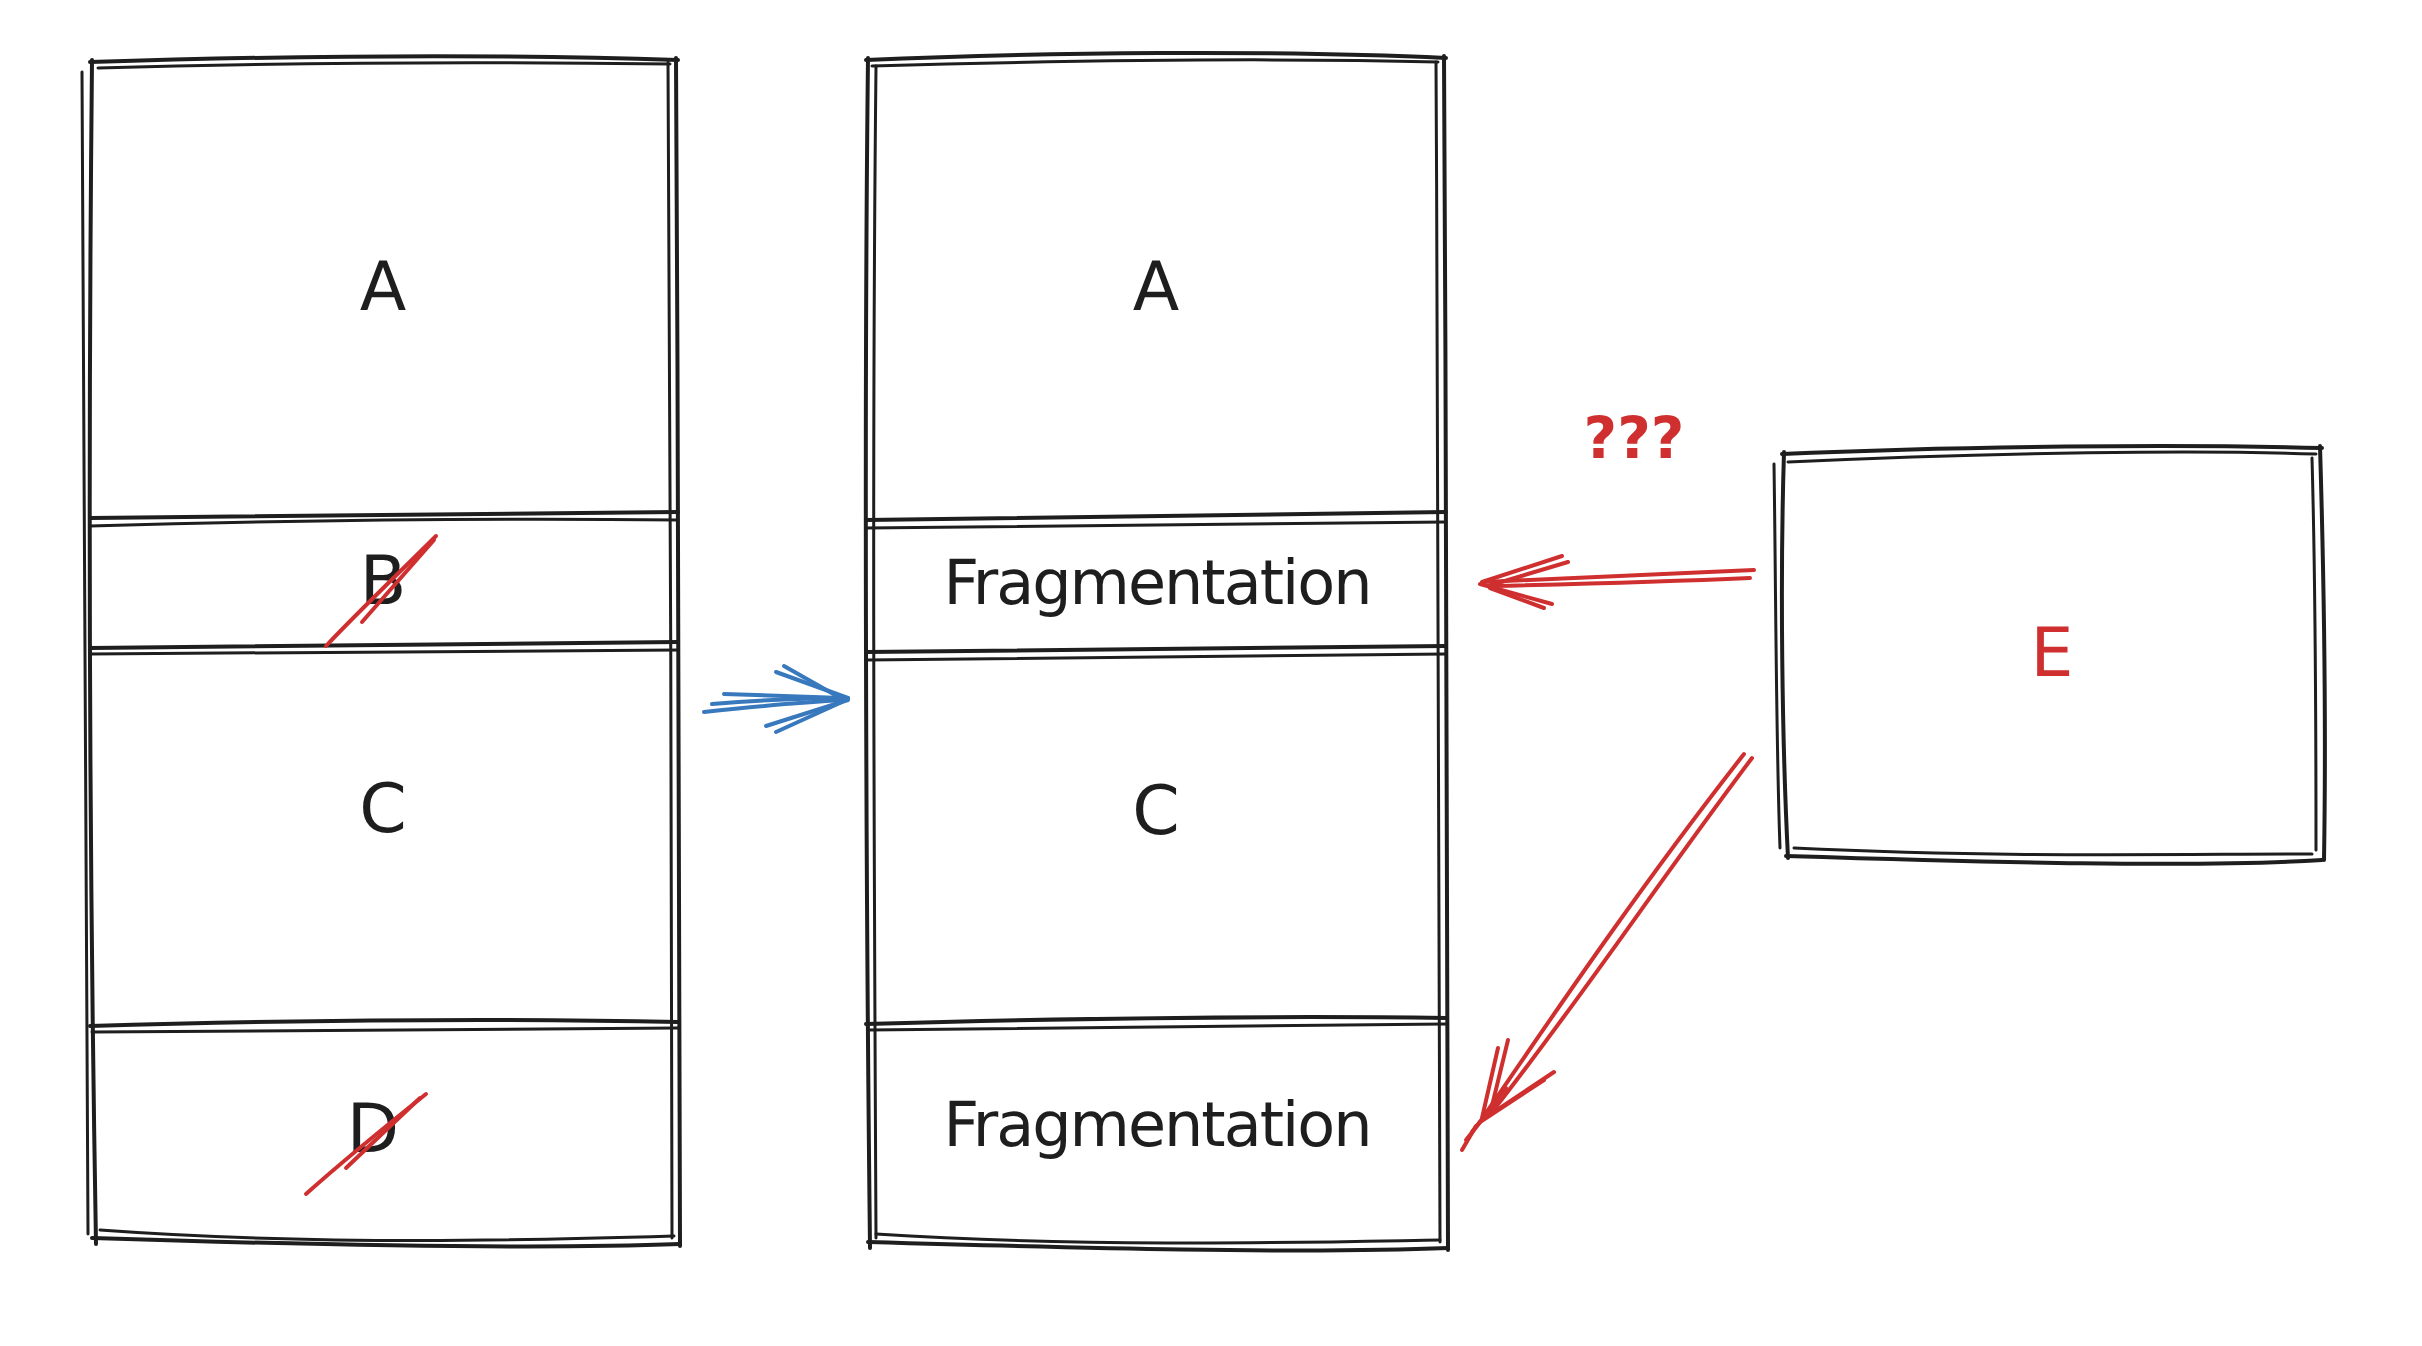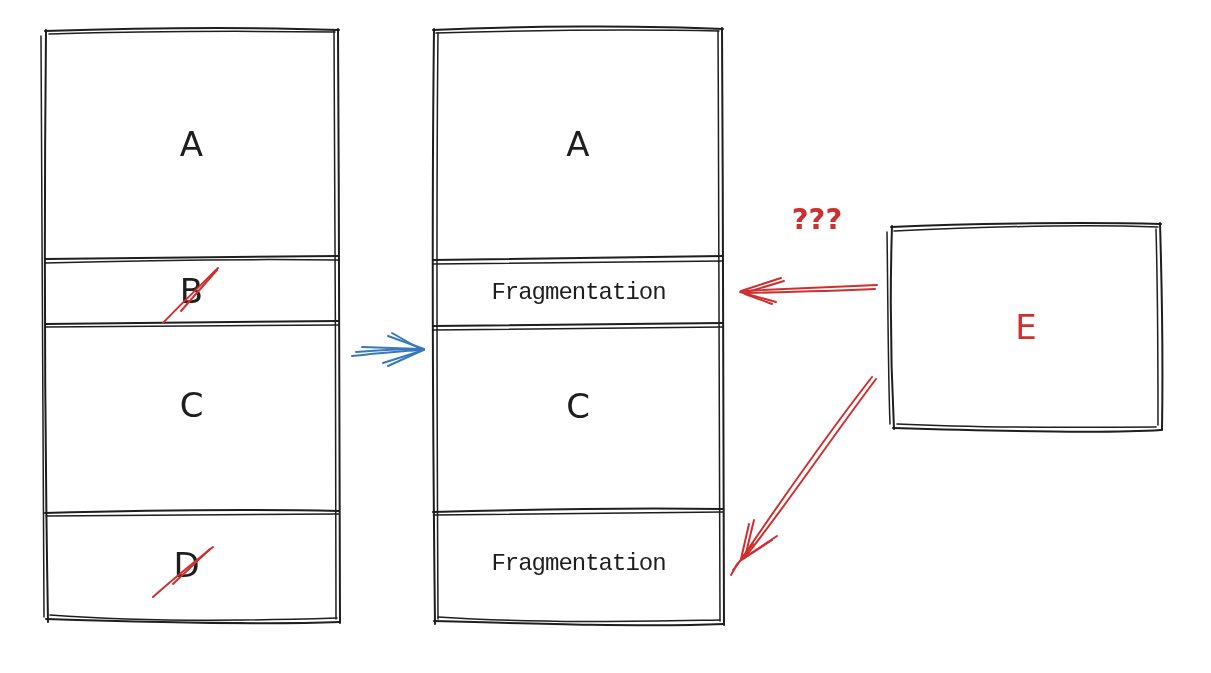--- a/index.html
+++ b/index.html
@@ -15,21 +15,21 @@
   .label {
     position: absolute;
     display: flex;
     align-items: center;
     justify-content: center;
     text-align: center;
     z-index: 1;
     user-select: none;
   }
   .letter { font-size: 34px; font-weight: 400; letter-spacing: 1px; }
-  .frag   { font-size: 24px; font-weight: 400; letter-spacing: -1px; font-family: Liberation Mono, monospace; }
+  .frag   { font-size: 31px; font-weight: 400; letter-spacing: -1px; }
   .red-text  { color: #cf2f2f; }
   .bold      { font-weight: bold; }
   svg.sketch {
     position: absolute;
     left: 0; top: 0;
     z-index: 2;
     pointer-events: none;
   }
   .ink  { stroke: #1e1e1e; stroke-width: 2;   fill: none; stroke-linecap: round; stroke-linejoin: round; }
   .ink2 { stroke: #1e1e1e; stroke-width: 1.5; fill: none; stroke-linecap: round; stroke-linejoin: round; }

